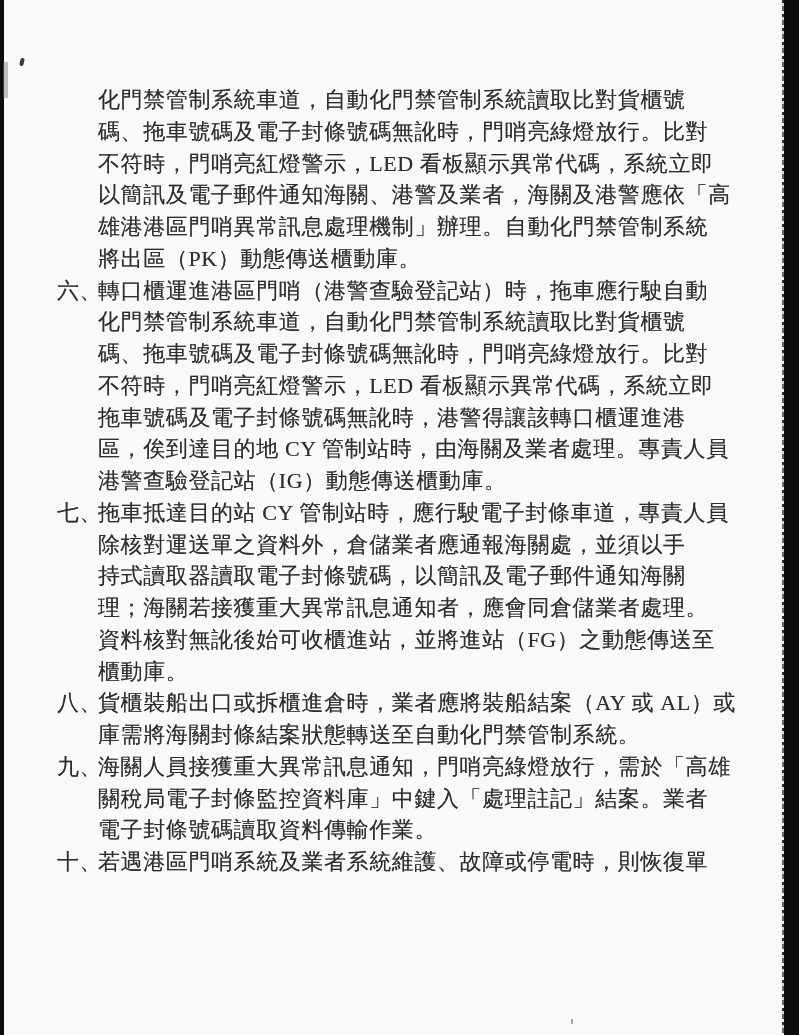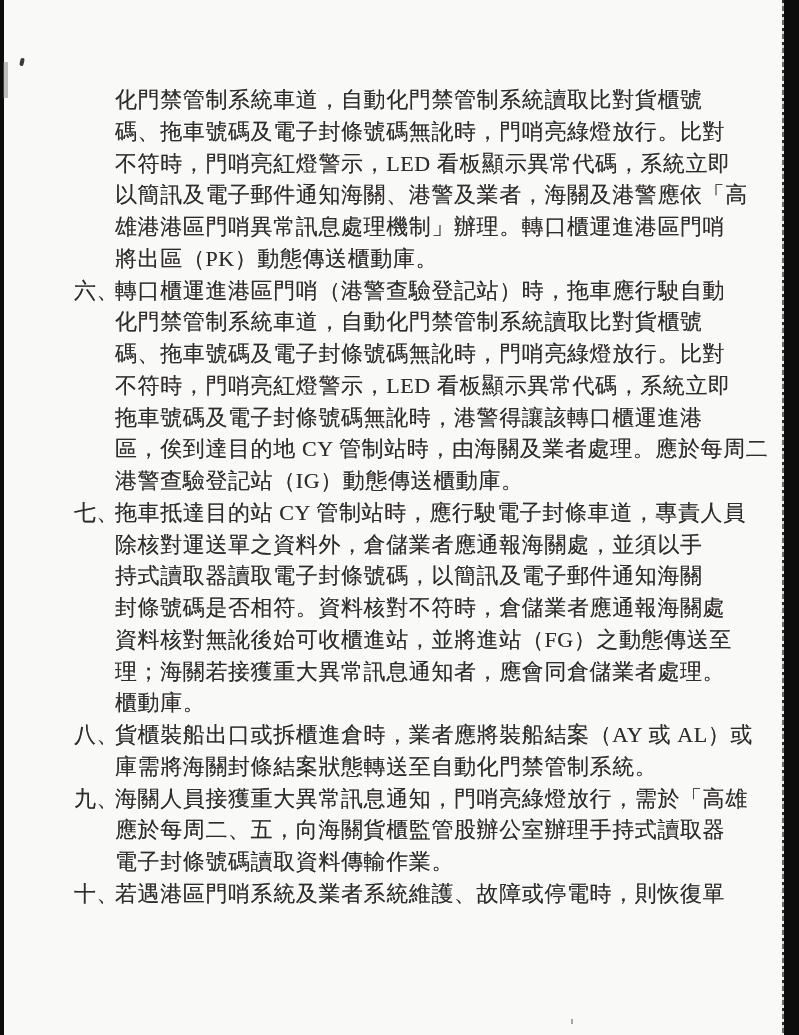--- a/index.html
+++ b/index.html
@@ -56,21 +56,21 @@
   }
   .speck-2 {
     position: absolute;
     left: 571px; top: 1019px;
     width: 2px; height: 5px;
     background: rgba(110,110,110,0.6);
   }
   
   .text-block {
     position: absolute;
-    left: 115px;
+    left: 98px;
     top: 84px;
     width: 660px;
     color: var(--ink, #2e2d2b);
     font-size: 22px;
     letter-spacing: 0.6px;
     text-shadow: 0 0 0.6px rgba(46,45,43,0.55);
   }
   .para { position: relative; }
   .line {
     height: 31.75px;
@@ -96,52 +96,51 @@
   <div class="edge-right"></div>
   <div class="speck-1"></div>
   <div class="speck-2"></div>
 
   <div class="text-block">
       <div class="para">
         <div class="line">化門禁管制系統車道，自動化門禁管制系統讀取比對貨櫃號</div>
         <div class="line">碼、拖車號碼及電子封條號碼無訛時，門哨亮綠燈放行。比對</div>
         <div class="line">不符時，門哨亮紅燈警示，LED 看板顯示異常代碼，系統立即</div>
         <div class="line">以簡訊及電子郵件通知海關、港警及業者，海關及港警應依「高</div>
-        <div class="line">雄港港區門哨異常訊息處理機制」辦理。轉口櫃運進港區門哨</div>
+        <div class="line">雄港港區門哨異常訊息處理機制」辦理。自動化門禁管制系統</div>
         <div class="line">將出區（PK）動態傳送櫃動庫。</div>
       </div>
       <div class="para">
         <span class="marker">六、</span>
         <div class="line">轉口櫃運進港區門哨（港警查驗登記站）時，拖車應行駛自動</div>
         <div class="line">化門禁管制系統車道，自動化門禁管制系統讀取比對貨櫃號</div>
         <div class="line">碼、拖車號碼及電子封條號碼無訛時，門哨亮綠燈放行。比對</div>
         <div class="line">不符時，門哨亮紅燈警示，LED 看板顯示異常代碼，系統立即</div>
         <div class="line">拖車號碼及電子封條號碼無訛時，港警得讓該轉口櫃運進港</div>
-        <div class="line">區，俟到達目的地 CY 管制站時，由海關及業者處理。應於每周二</div>
+        <div class="line">區，俟到達目的地 CY 管制站時，由海關及業者處理。專責人員</div>
         <div class="line">港警查驗登記站（IG）動態傳送櫃動庫。</div>
       </div>
       <div class="para">
         <span class="marker">七、</span>
         <div class="line">拖車抵達目的站 CY 管制站時，應行駛電子封條車道，專責人員</div>
         <div class="line">除核對運送單之資料外，倉儲業者應通報海關處，並須以手</div>
         <div class="line">持式讀取器讀取電子封條號碼，以簡訊及電子郵件通知海關</div>
-        <div class="line">封條號碼是否相符。資料核對不符時，倉儲業者應通報海關處</div>
+        <div class="line">理；海關若接獲重大異常訊息通知者，應會同倉儲業者處理。</div>
         <div class="line">資料核對無訛後始可收櫃進站，並將進站（FG）之動態傳送至</div>
-        <div class="line">理；海關若接獲重大異常訊息通知者，應會同倉儲業者處理。</div>
         <div class="line">櫃動庫。</div>
       </div>
       <div class="para">
         <span class="marker">八、</span>
         <div class="line">貨櫃裝船出口或拆櫃進倉時，業者應將裝船結案（AY 或 AL）或</div>
         <div class="line">庫需將海關封條結案狀態轉送至自動化門禁管制系統。</div>
       </div>
       <div class="para">
         <span class="marker">九、</span>
         <div class="line">海關人員接獲重大異常訊息通知，門哨亮綠燈放行，需於「高雄</div>
-        <div class="line">應於每周二、五，向海關貨櫃監管股辦公室辦理手持式讀取器</div>
+        <div class="line">關稅局電子封條監控資料庫」中鍵入「處理註記」結案。業者</div>
         <div class="line">電子封條號碼讀取資料傳輸作業。</div>
       </div>
       <div class="para">
         <span class="marker">十、</span>
         <div class="line">若遇港區門哨系統及業者系統維護、故障或停電時，則恢復單</div>
       </div>
     </div>
 </div>
 
 </body></html>

